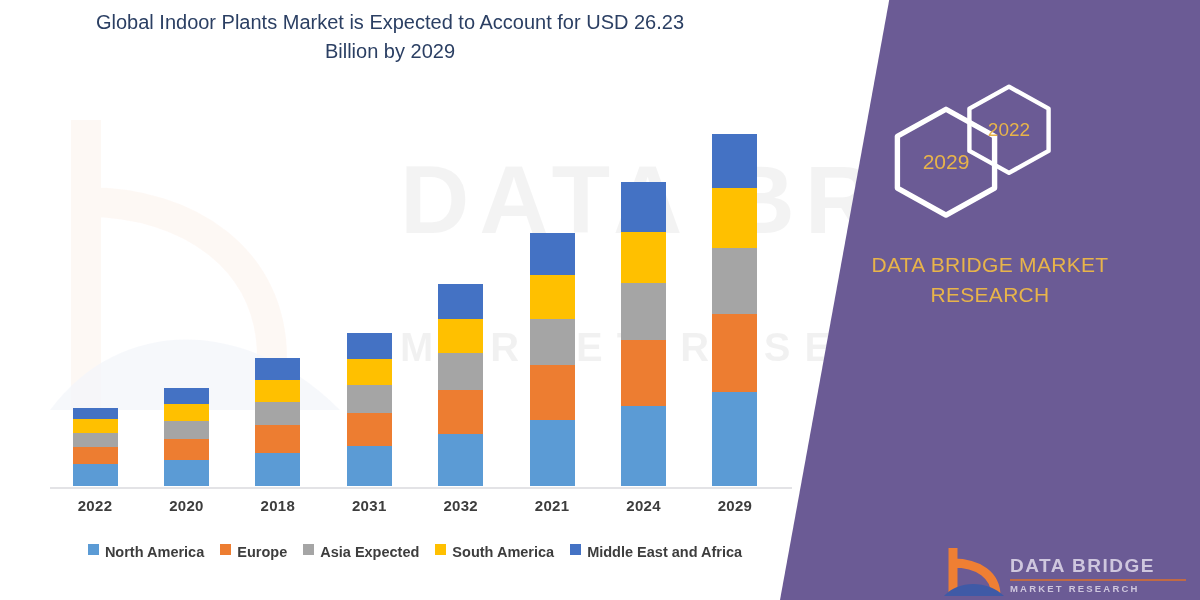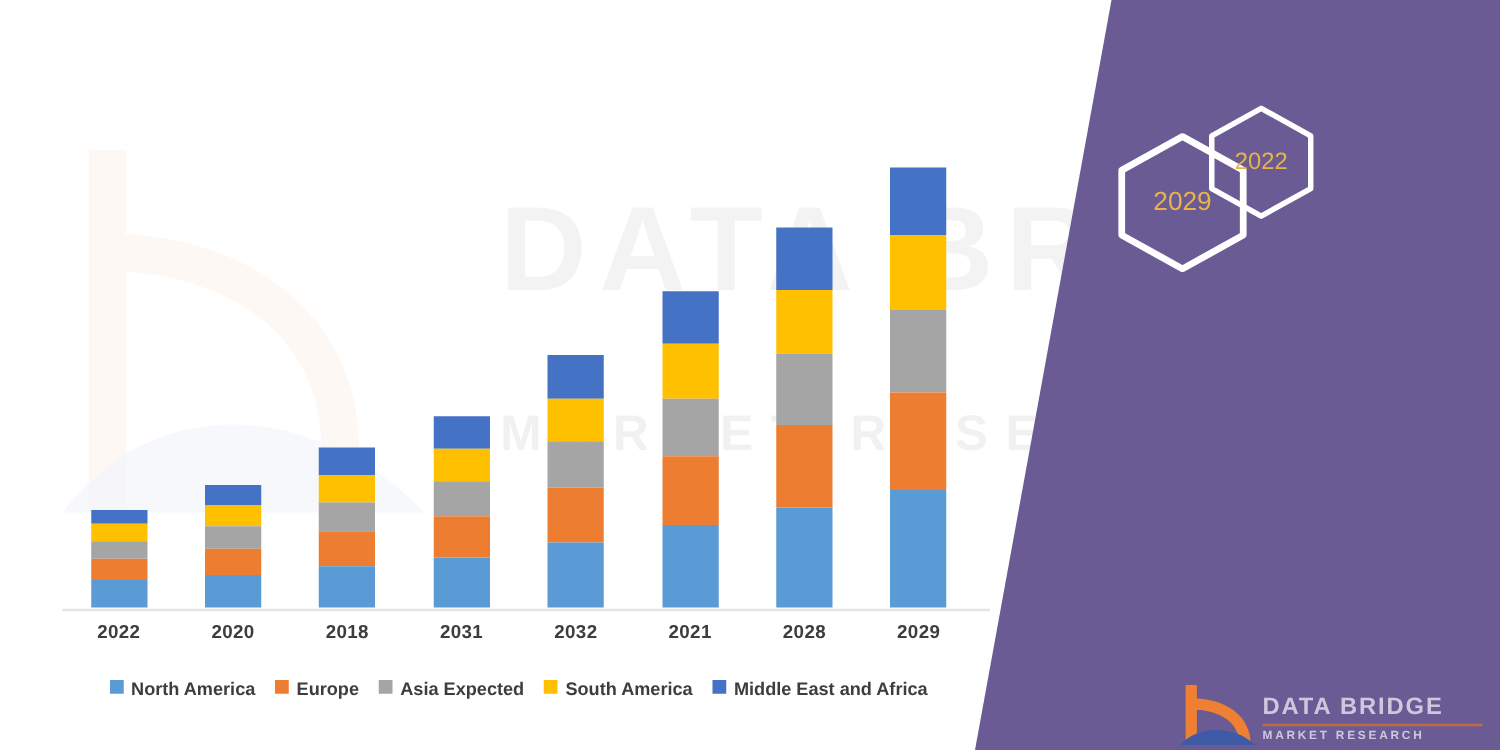--- a/index.html
+++ b/index.html
@@ -135,20 +135,21 @@
         <path d="M46 10 L46 300 M46 92 C150 92 232 150 232 248 L232 300" stroke="#e98b4f" stroke-width="30" fill="none"></path>
         <path d="M10 300 C80 206 206 206 300 300 Z" fill="#4a6fb5" opacity=".8"></path>
       </svg>
     </div>
 
     <div class="watermark">
       <div class="wm1">DATA BRIDGE</div>
       <div class="wm2">MARKET RESEARCH</div>
     </div>
 
+    <div class="chart-title">Global Indoor Plants Market is Expected to Account for USD 26.23 Billion by 2029</div>
 
     <div class="plot">
       <div class="bars" id="bars">
           <div class="bar-col">
             <div class="bar">
               <div class="seg" style="height: 11.0313px; background: rgb(68, 114, 196);"></div>
               <div class="seg" style="height: 14.0399px; background: rgb(255, 192, 0);"></div>
               <div class="seg" style="height: 14.0399px; background: rgb(165, 165, 165);"></div>
               <div class="seg" style="height: 17.0484px; background: rgb(237, 125, 49);"></div>
               <div class="seg" style="height: 22.0627px; background: rgb(91, 155, 213);"></div>
@@ -222,21 +223,21 @@
 
     <div class="axis-line"></div>
 
     <div class="xlabels" id="xlabels">
         <div class="xlabel">2022</div>
         <div class="xlabel">2020</div>
         <div class="xlabel">2018</div>
         <div class="xlabel">2031</div>
         <div class="xlabel">2032</div>
         <div class="xlabel">2021</div>
-        <div class="xlabel">2028</div>
+        <div class="xlabel">2024</div>
         <div class="xlabel">2029</div>
       </div>
 
     <div class="legend" id="legend">
         <div class="legend-item">
           <span class="legend-swatch" style="background: rgb(91, 155, 213);"></span>
           <span class="legend-label">North America</span>
         </div>
         <div class="legend-item">
           <span class="legend-swatch" style="background: rgb(237, 125, 49);"></span>
@@ -269,20 +270,24 @@
         <span>2029</span>
       </div>
       <div class="hex hex-2022">
         <svg viewBox="0 0 100 104" preserveAspectRatio="none">
           <polygon points="50,3 95,28 95,76 50,101 5,76 5,28" fill="none" stroke="#ffffff" stroke-width="5" stroke-linejoin="round"></polygon>
         </svg>
         <span>2022</span>
       </div>
     </div>
 
+    <div class="brand">
+      <div>DATA BRIDGE MARKET</div>
+      <div>RESEARCH</div>
+    </div>
 
     <div class="logo">
       <div class="logo-mark">
         <svg viewBox="0 0 62 52" width="62" height="52">
           <path d="M9 2 L9 50 M9 17 C34 17 52 29 52 50" stroke="#ef7f33" stroke-width="9" fill="none"></path>
           <path d="M0 50 C14 34 44 34 60 50 Z" fill="#3f5aa6"></path>
         </svg>
       </div>
       <div class="logo-text">
         <div class="lt1">DATA BRIDGE</div>

